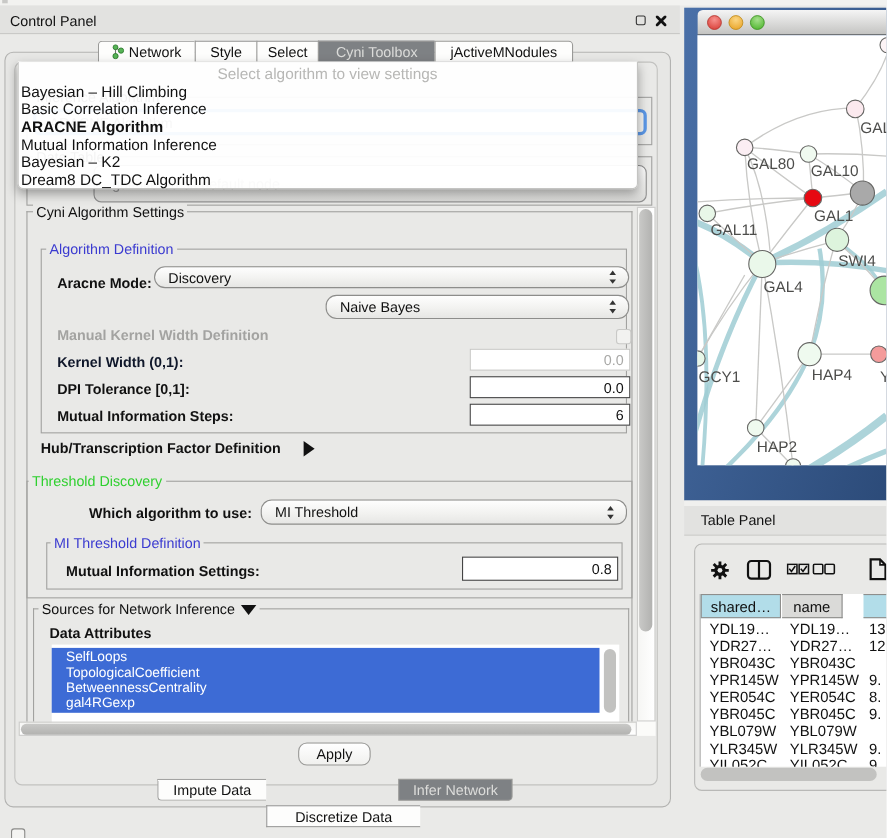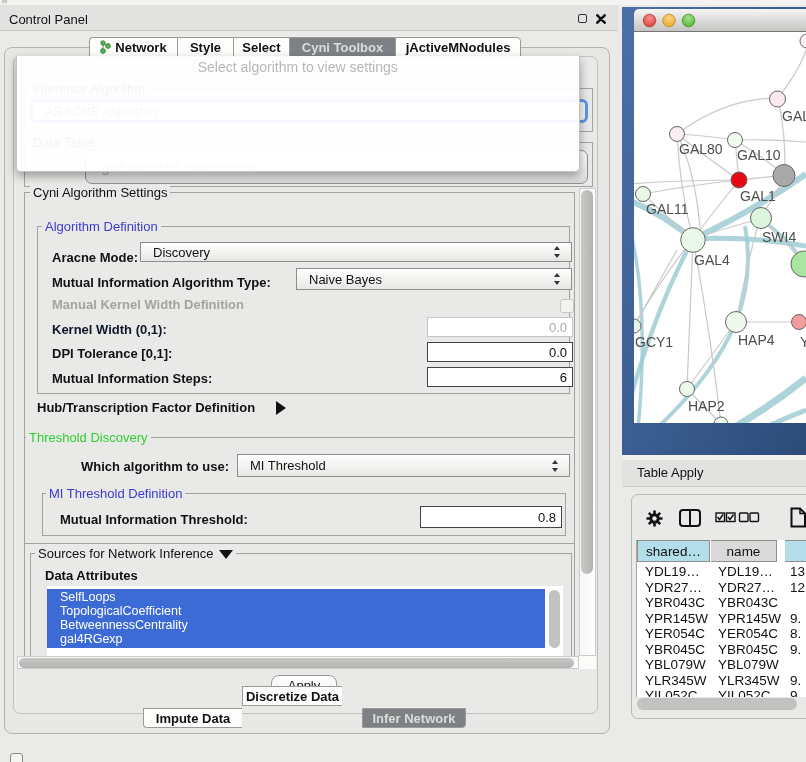--- a/index.html
+++ b/index.html
@@ -1,34 +1,34 @@
 <!DOCTYPE html>
 <html><head>
 <meta charset="utf-8">
 <style>
 html,body{margin:0;padding:0}
 *{box-sizing:border-box}
 #root{position:relative;width:806px;height:762px;background:#eaeae8;overflow:hidden;
   font-family:"Liberation Sans",sans-serif;font-size:13px;color:#111}
 .a{position:absolute}
 .combo{position:absolute;background:linear-gradient(#fefefe,#f2f2f0 55%,#e6e6e4);
-  border:1px solid #8d8d8b;border-radius:0}
+  border:1px solid #8d8d8b;border-radius:10px}
 .combo .ct{position:absolute;left:12px;top:0;bottom:0;display:flex;align-items:center;font-size:13px}
 .updn{position:absolute;right:10px;top:50%;width:7px;height:12px;margin-top:-6px}
 .updn i{position:absolute;left:0;width:0;height:0;border-left:3.5px solid transparent;border-right:3.5px solid transparent}
 .updn i.u{top:0;border-bottom:4.5px solid #333}
 .updn i.d{bottom:0;border-top:4.5px solid #333}
 .fld{position:absolute;background:#fff;border:1px solid #444;font-size:13px;
   display:flex;align-items:center;justify-content:flex-end;padding:0 5px}
 .fld.dis{border-color:#c6c6c4;color:#a9a9a7}
 .grp{position:absolute;border:1px solid #a2a2a0}
 .gt{position:absolute;top:-8px;background:#e9e9e7;padding:0 3px;font-size:13px;white-space:nowrap}
 .lbl{position:absolute;font-size:13px;font-weight:bold;white-space:nowrap}
 .tab{position:absolute;display:flex;align-items:center;justify-content:center;
-  font-size:13px;font-weight:bold;background:#fdfdfc;border:1px solid #9a9a98}
+  font-size:13px;font-weight:normal;background:#fdfdfc;border:1px solid #9a9a98}
 </style>
 </head>
 <body>
 <div id="root">
 
 <div class="a" style="left:0;top:0;width:806px;height:5px;background:#f2f2f0"></div>
 <div class="a" style="left:2px;top:0;width:5px;height:3px;background:#c9c9c7"></div>
 <div class="a" style="left:0;top:5px;width:618px;height:26px;background:#e2e2e0;border-bottom:1px solid #c9c9c7"></div>
 <div class="a" style="left:9px;top:12px;font-size:13px">Control Panel</div>
 <div class="a" style="left:578px;top:14px;width:9px;height:9px;border:1.5px solid #333;border-radius:2px"></div>
@@ -71,21 +71,20 @@
 
 <div class="lbl" style="left:52px;top:250px">Aracne Mode:</div>
 <div class="combo" style="left:140px;top:242px;width:432px;height:20px">
       <span class="ct">Discovery</span>
       <span class="updn">
         <i class="u"></i>
         <i class="d"></i>
       </span>
     </div>
 
-<div class="lbl" style="left:52px;top:275px">Mutual Information Algorithm Type:</div>
 <div class="combo" style="left:296px;top:268px;width:276px;height:22px">
       <span class="ct">Naive Bayes</span>
       <span class="updn">
         <i class="u"></i>
         <i class="d"></i>
       </span>
     </div>
 
 <div class="lbl" style="left:52px;top:297px;color:#a3a3a1">Manual Kernel Width Definition</div>
 <div class="a" style="left:560px;top:299px;width:14px;height:14px;background:#f2f2f0;border:1px solid #c9c9c7;border-radius:3px"></div>
@@ -112,21 +111,21 @@
       <span class="updn">
         <i class="u"></i>
         <i class="d"></i>
       </span>
     </div>
 
 <div class="grp" style="left:42px;top:493px;width:524px;height:43px">
  <span class="gt" style="left:3px;color:#3b3bd0">MI Threshold Definition</span>
 </div>
 
-<div class="lbl" style="left:60px;top:512px">Mutual Information Threshold:</div>
+<div class="lbl" style="left:60px;top:512px">Mutual Information Settings:</div>
 <div class="fld" style="left:420px;top:506px;width:142px;height:22px">0.8</div>
 
 <div class="grp" style="left:30px;top:553px;width:542px;height:103px;border-bottom:none">
  <span class="gt" style="left:4px">Sources for Network Inference <span style="display:inline-block;width:0;height:0;border-left:7px solid transparent;border-right:7px solid transparent;border-top:9px solid #111;vertical-align:middle;margin-left:2px"></span></span>
 </div>
 <div class="lbl" style="left:45px;top:568px">Data Attributes</div>
 
 <div class="a" style="left:47px;top:586px;width:516px;height:71px;background:#fff"></div>
 <div class="a" style="left:47px;top:589px;width:498px;height:59px;background:#3d6bd5"></div>
 <div class="a" style="left:60px;top:590px;color:#fff;font-size:12.5px;line-height:14px">SelfLoops<br>TopologicalCoefficient<br>BetweennessCentrality<br>gal4RGexp</div>
@@ -134,27 +133,28 @@
 
 <div class="a" style="left:579px;top:188px;width:17px;height:468px;background:linear-gradient(90deg,#f6f6f4,#ffffff);border:1px solid #cdcdcb"></div>
 <div class="a" style="left:581px;top:190px;width:12px;height:384px;background:linear-gradient(90deg,#c9c9c7,#b2b2b0);border-radius:6px"></div>
 <div class="a" style="left:17px;top:656px;width:562px;height:13px;background:linear-gradient(#f6f6f4,#ffffff);border:1px solid #cdcdcb"></div>
 <div class="a" style="left:19px;top:658px;width:555px;height:10px;background:linear-gradient(#c9c9c7,#b2b2b0);border-radius:5px"></div>
 <div class="a" style="left:579px;top:656px;width:17px;height:13px;background:#fbfbf9"></div>
 
 <div class="a" style="left:271px;top:675px;width:66px;height:21px;background:linear-gradient(#ffffff,#f0f0ee);border:1px solid #9a9a98;border-radius:8px;display:flex;align-items:center;justify-content:center;font-size:13px">Apply</div>
 
 <div class="tab" style="left:143px;top:708px;width:99px;height:20px;border-radius:0 0 0 4px;border-right:none">Impute Data</div>
-<div class="tab" style="left:242px;top:686px;width:100px;height:20px;border-right:none">Discretize Data</div>
+<div class="tab" style="left:242px;top:732px;width:140px;height:20px;border-right:none">Discretize Data</div>
 <div class="tab" style="left:362px;top:708px;width:104px;height:20px;border-radius:0 0 4px 0;background:#7e8184;color:#dcdcda">Infer Network</div>
 
 <div class="a" style="left:10px;top:753px;width:13px;height:13px;border:1.5px solid #8a8a88;border-radius:3px;background:#f4f4f2"></div>
 
 <div class="a" style="left:16px;top:56px;width:563.5px;height:116px;background:rgba(255,255,255,0.95);border:1px solid #c4c4c2;border-top:none;border-radius:0 0 5px 5px;box-shadow:0 4px 10px rgba(0,0,0,0.35)">
  <div style="position:absolute;left:0;right:0;top:3px;text-align:center;color:#b7b7b5;font-size:14px">Select algorithm to view settings</div>
+ <div style="position:absolute;left:2px;top:19px;font-size:14px;line-height:16px;white-space:nowrap">Bayesian – Hill Climbing<br>Basic Correlation Inference<br><b>ARACNE Algorithm</b><br>Mutual Information Inference<br>Bayesian – K2<br>Dream8 DC_TDC Algorithm</div>
 </div>
 
 <div class="a" style="left:622px;top:7px;width:184px;height:448px;background:linear-gradient(110deg,#4a70a8,#2c4b79)"></div>
 <div class="a" style="left:622px;top:455px;width:184px;height:5px;background:#f0f0ee"></div>
 
 <div class="a" style="left:634px;top:9px;width:172px;height:23px;background:linear-gradient(#f5f5f5,#c4c4c2);border-bottom:1px solid #757573;border-radius:5px 0 0 0"></div>
 <svg class="a" style="left:634px;top:9px" width="70" height="22" viewBox="0 0 70 22">
  <defs>
   <radialGradient id="rg" cx="0.5" cy="0.3" r="0.75">
           <stop offset="0" stop-color="#f7918d"></stop>
@@ -241,21 +241,21 @@
   <text x="762" y="242">SWI4</text>
   <text x="694" y="265">GAL4</text>
   <text x="635" y="347">GCY1</text>
   <text x="738" y="345">HAP4</text>
   <text x="800" y="347">Y</text>
   <text x="688" y="411">HAP2</text>
  </g>
 </svg>
 
 <div class="a" style="left:622px;top:460px;width:184px;height:27px;background:#e2e2e0;border-bottom:1px solid #cdcdcb"></div>
-<div class="a" style="left:637px;top:465px;font-size:13px">Table Apply</div>
+<div class="a" style="left:637px;top:465px;font-size:13px">Table Panel</div>
 
 <div class="a" style="left:631px;top:494px;width:180px;height:225px;background:#e9e9e7;border:1px solid #b9b9b7;border-radius:7px 0 0 7px"></div>
 
 <svg class="a" style="left:645px;top:509px" width="19" height="19" viewBox="0 0 19 19">
  <g fill="#111">
         <circle cx="9.5" cy="9.5" r="5.2"></circle>
  <g stroke="#111" stroke-width="2.6">
   <path d="M9.5 1.5 V5 M9.5 14 V17.5 M1.5 9.5 H5 M14 9.5 H17.5 M3.8 3.8 L6.3 6.3 M12.7 12.7 L15.2 15.2 M15.2 3.8 L12.7 6.3 M6.3 12.7 L3.8 15.2"></path>
  </g>
         <circle cx="9.5" cy="9.5" r="2.2" fill="#e9e9e7"></circle>
@@ -272,21 +272,21 @@
   <rect x="35" y="1" width="8.5" height="8.5" rx="1"></rect>
  </g>
 </svg>
 <svg class="a" style="left:790px;top:507px" width="16" height="21" viewBox="0 0 16 21">
  <path d="M1.5 1.5 H10 L15 6.5 V19.5 H1.5 Z" fill="none" stroke="#111" stroke-width="2"></path>
  <path d="M10 1.5 V6.5 H15" fill="none" stroke="#111" stroke-width="1.5"></path>
 </svg>
 
 <div class="a" style="left:636px;top:540px;width:170px;height:157px;background:#fff;border-left:1px solid #a9a9a7"></div>
 <div class="a" style="left:637px;top:540px;width:73px;height:22px;background:#b2dde9;border:1px solid #8e8e8c;display:flex;align-items:center;justify-content:center;font-size:13.5px">shared…</div>
-<div class="a" style="left:711px;top:540px;width:66px;height:22px;background:#dadad8;border:1px solid #8e8e8c;border-left:none;display:flex;align-items:center;justify-content:center;font-size:13.5px">name</div>
+<div class="a" style="left:711px;top:540px;width:55px;height:22px;background:#dadad8;border:1px solid #8e8e8c;border-left:none;display:flex;align-items:center;justify-content:center;font-size:13.5px">name</div>
 <div class="a" style="left:785px;top:540px;width:21px;height:22px;background:#b2dde9;border:1px solid #8e8e8c;border-left:none;border-right:none"></div>
 <div class="a" style="left:636px;top:563px;width:170px;height:134px;overflow:hidden">
 <div class="a" style="left:9px;top:1px;font-size:13.5px;line-height:15.5px">YDL19…<br>YDR27…<br>YBR043C<br>YPR145W<br>YER054C<br>YBR045C<br>YBL079W<br>YLR345W<br>YIL052C</div>
 <div class="a" style="left:82px;top:1px;font-size:13.5px;line-height:15.5px">YDL19…<br>YDR27…<br>YBR043C<br>YPR145W<br>YER054C<br>YBR045C<br>YBL079W<br>YLR345W<br>YIL052C</div>
 <div class="a" style="left:154px;top:1px;font-size:13.5px;line-height:15.5px">13<br>12<br>&nbsp;<br>9.<br>8.<br>9.<br>&nbsp;<br>9.<br>9</div>
 </div>
 <div class="a" style="left:637px;top:698px;width:160px;height:12px;background:#c2c2c0;border-radius:6px"></div>
 
 </div>
 

